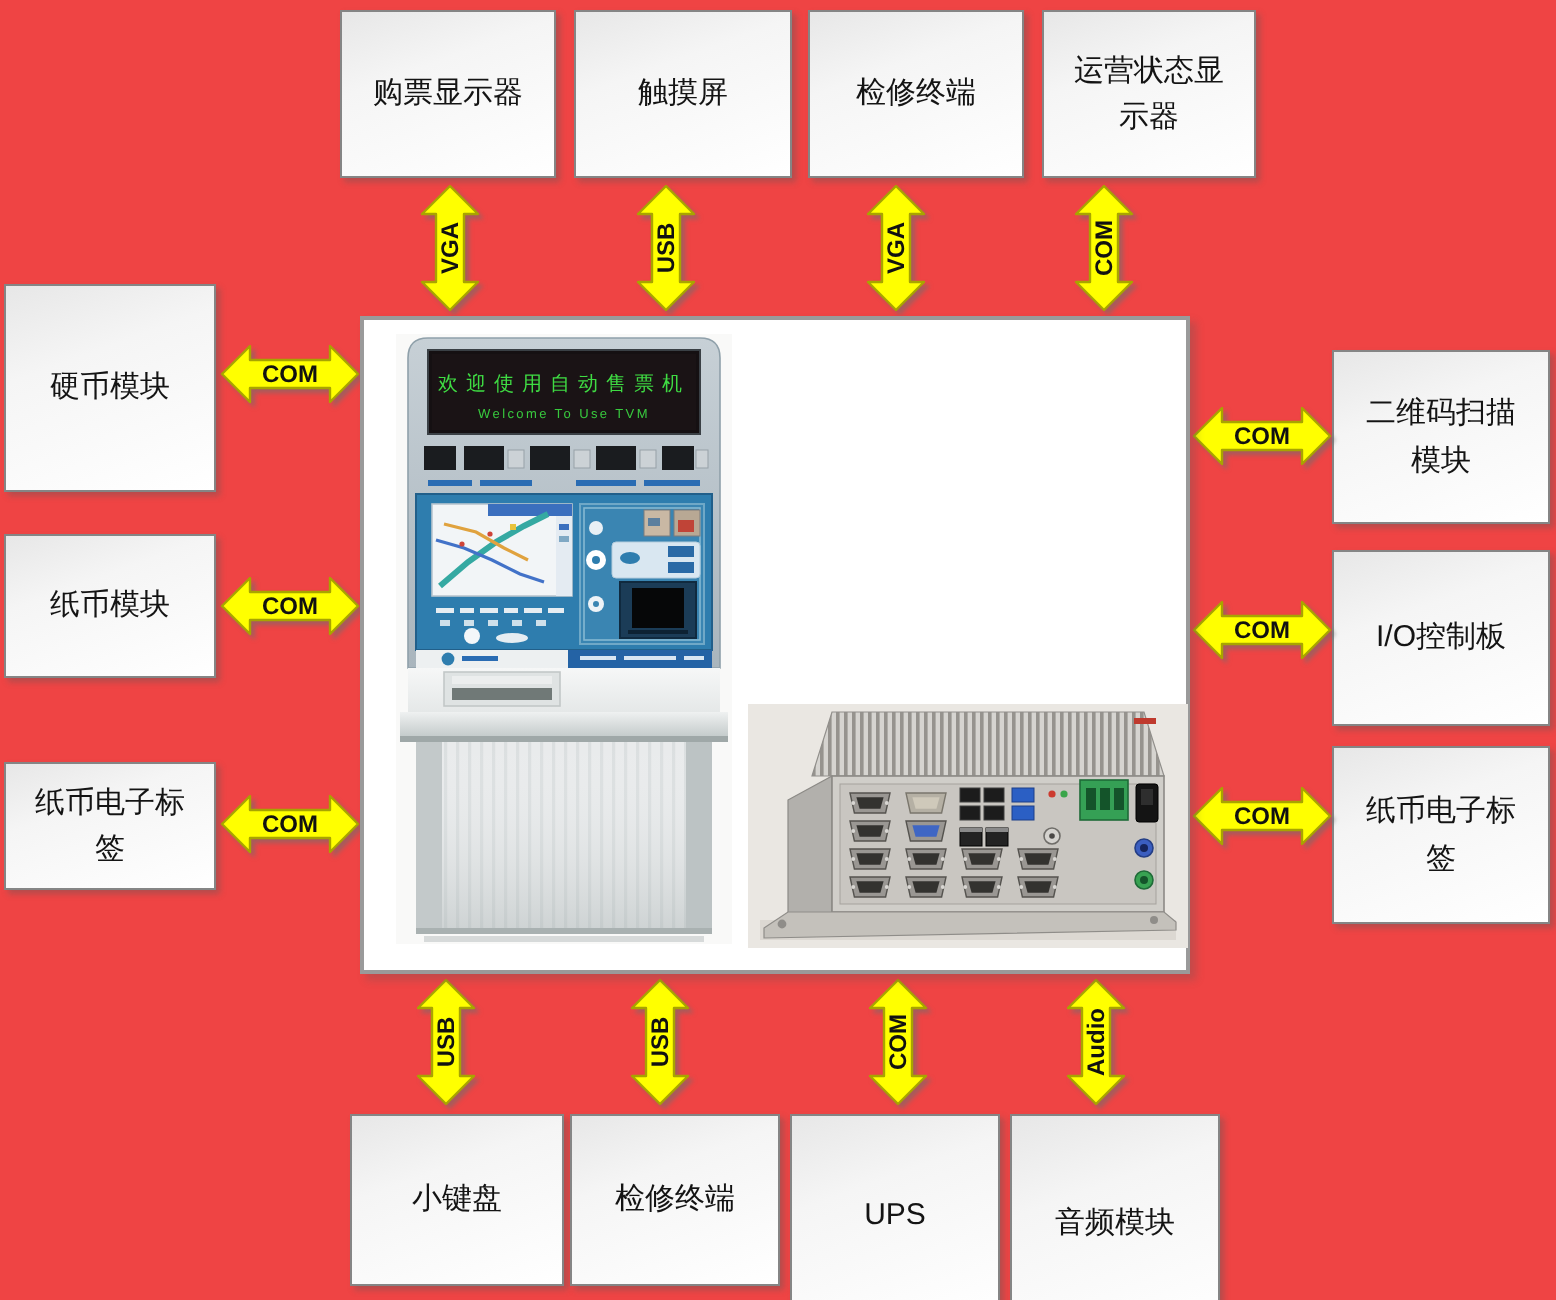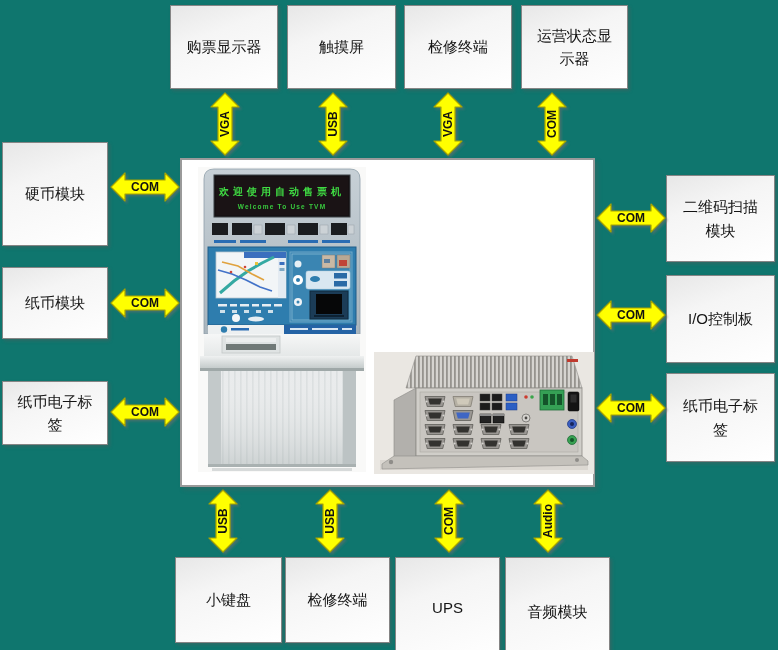--- a/index.html
+++ b/index.html
@@ -1,17 +1,17 @@
 <!DOCTYPE html>
 <html><head>
 <meta charset="utf-8">
 <style>
   html,body { margin:0; padding:0; background:#ffffff; }
   #canvas {
-    position:relative; width:778px; height:650px; background:#0f766e;
+    position:relative; width:778px; height:650px; background:#ef4444;
     font-family:"Liberation Sans", sans-serif; overflow:hidden;
   }
   .mbox {
     position:absolute; box-sizing:border-box;
     border:1px solid #858585;
     background:linear-gradient(160deg,#e7e7e7 0%,#f5f5f5 35%,#ffffff 100%);
     box-shadow:2px 2px 3px rgba(90,90,90,.4);
     display:flex; align-items:center; justify-content:center; text-align:center;
   }
   .mlabel { font-size:15px; color:#141414; line-height:1.55; padding:0 10px; word-break:break-all; }
@@ -21,21 +21,21 @@
     box-shadow:3px 3px 4px rgba(90,90,90,.3);
   }
   .arrow { position:absolute; filter:drop-shadow(2px 2px 1px rgba(110,110,110,.55)); }
   .arrow svg { display:block; }
   .arrow polygon { fill:#FFFF00; stroke:#A8A400; stroke-width:1.2; stroke-linejoin:round; }
   .alabel {
     position:absolute; inset:0; display:flex; align-items:center; justify-content:center;
     font-size:12px; font-weight:600; color:#111; pointer-events:none;
   }
   .arrow.v .alabel { transform:rotate(-90deg); }
-  .imgwrap { position:absolute;font-weight:bold; }
+  .imgwrap { position:absolute; }
 </style>
 </head>
 <body>
 
 <div id="canvas">
 
   <div class="mbox" style="left:170px;top:5px;width:108px;height:84px">
     <span class="mlabel">购票显示器</span>
   </div>
   <div class="mbox" style="left:287px;top:5px;width:109px;height:84px">

